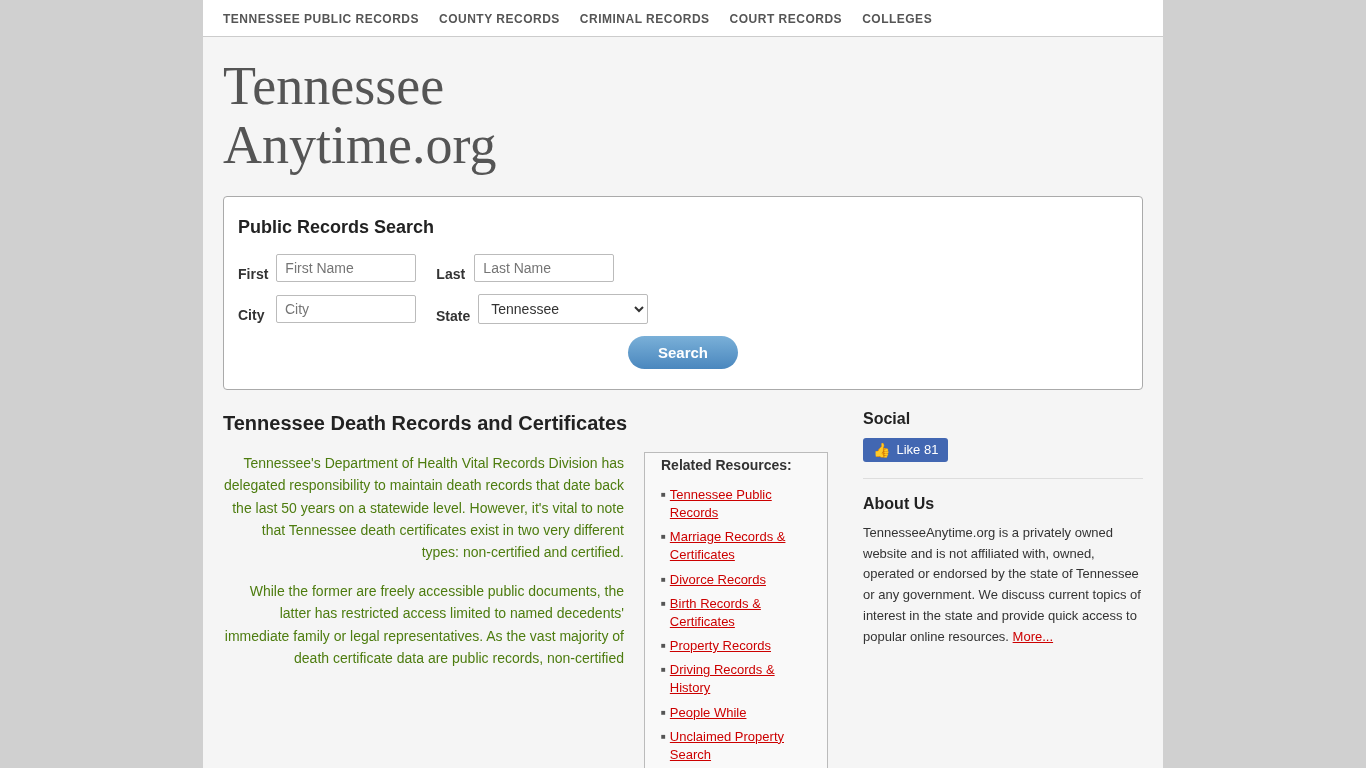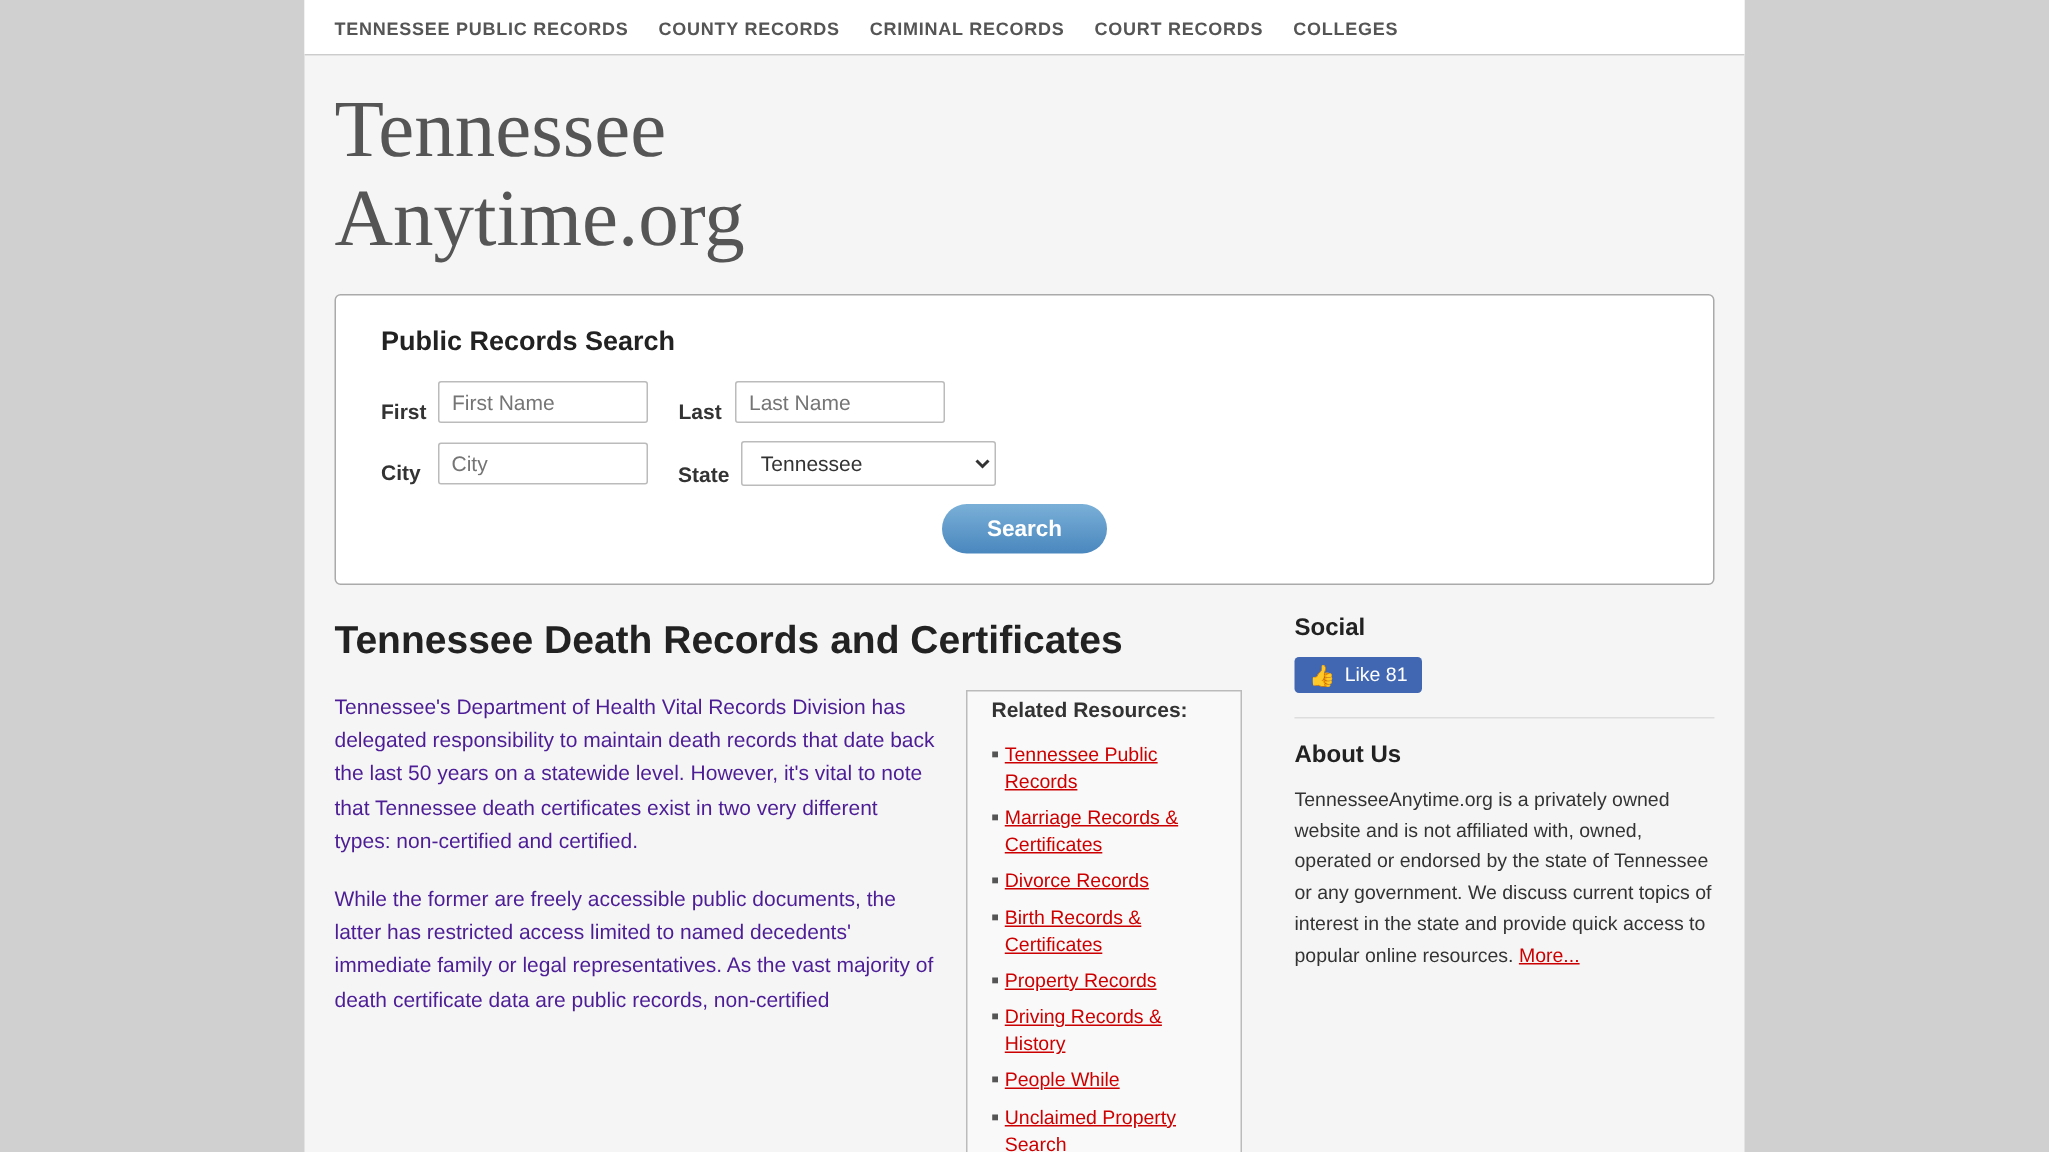--- a/index.html
+++ b/index.html
@@ -47,21 +47,21 @@
       color: #555;
       line-height: 1.1;
       font-weight: normal;
     }
 
     
     #search-box {
       margin: 10px 20px 20px 20px;
       border: 1px solid #aaa;
       background: #fff;
-      padding: 20px 30px;
+      padding: 20px 14px;
       border-radius: 4px;
     }
     #search-box h2 {
       font-size: 18px;
       font-weight: bold;
       margin-bottom: 16px;
       color: #222;
     }
     .form-row {
       display: flex;
@@ -121,31 +121,32 @@
       flex: 1;
     }
     #right-sidebar {
       width: 280px;
       flex-shrink: 0;
       margin-left: 15px;
     }
 
     
     #article-title {
-      font-size: 26px;
+      font-size: 20px;
       font-weight: bold;
       color: #222;
       margin-bottom: 16px;
       line-height: 1.3;
     }
     .article-para {
       font-size: 14px;
-      color: #4c1d95;
+      color: #4d7c0f;
       line-height: 1.6;
       margin-bottom: 16px;
+      text-align: right;
     }
 
     
     #related-resources {
       border: 1px solid #bbb;
       background: #f9f9f9;
       padding: 4px 16px;
       margin: 0 0 16px 20px;
       float: right;
       width: 184px;

